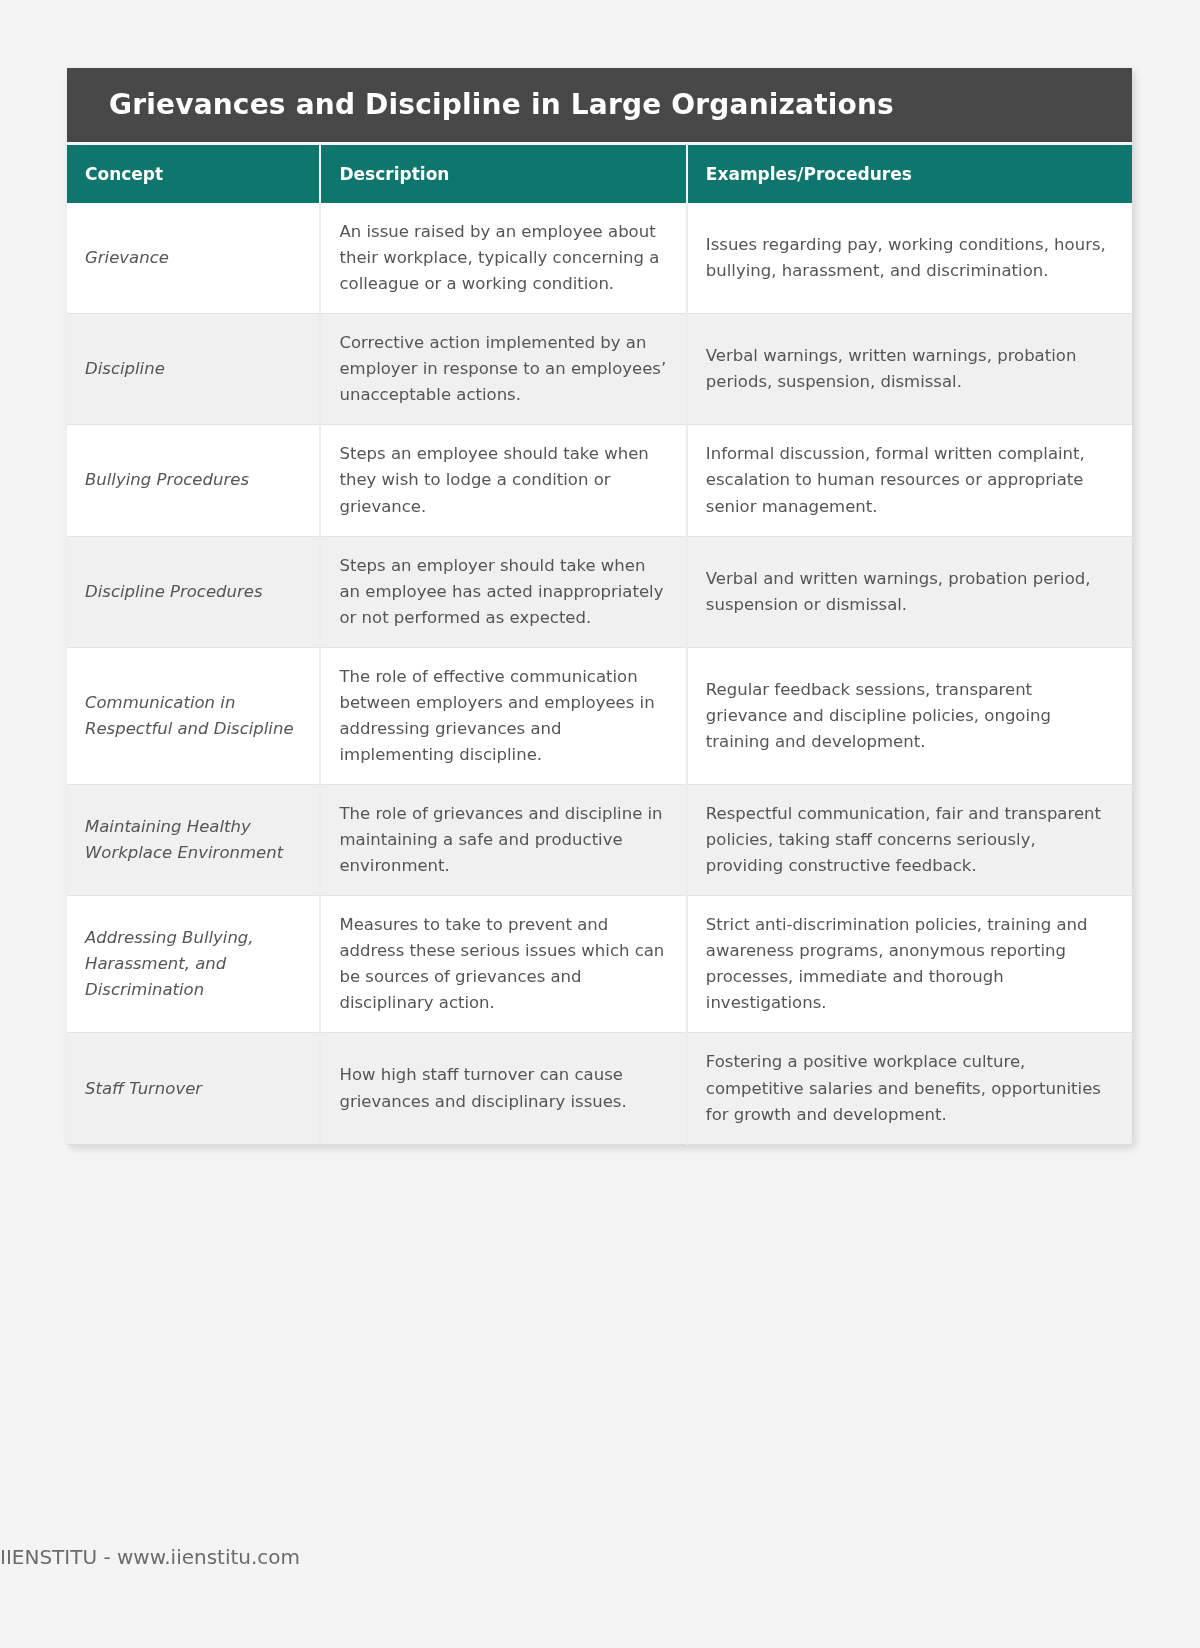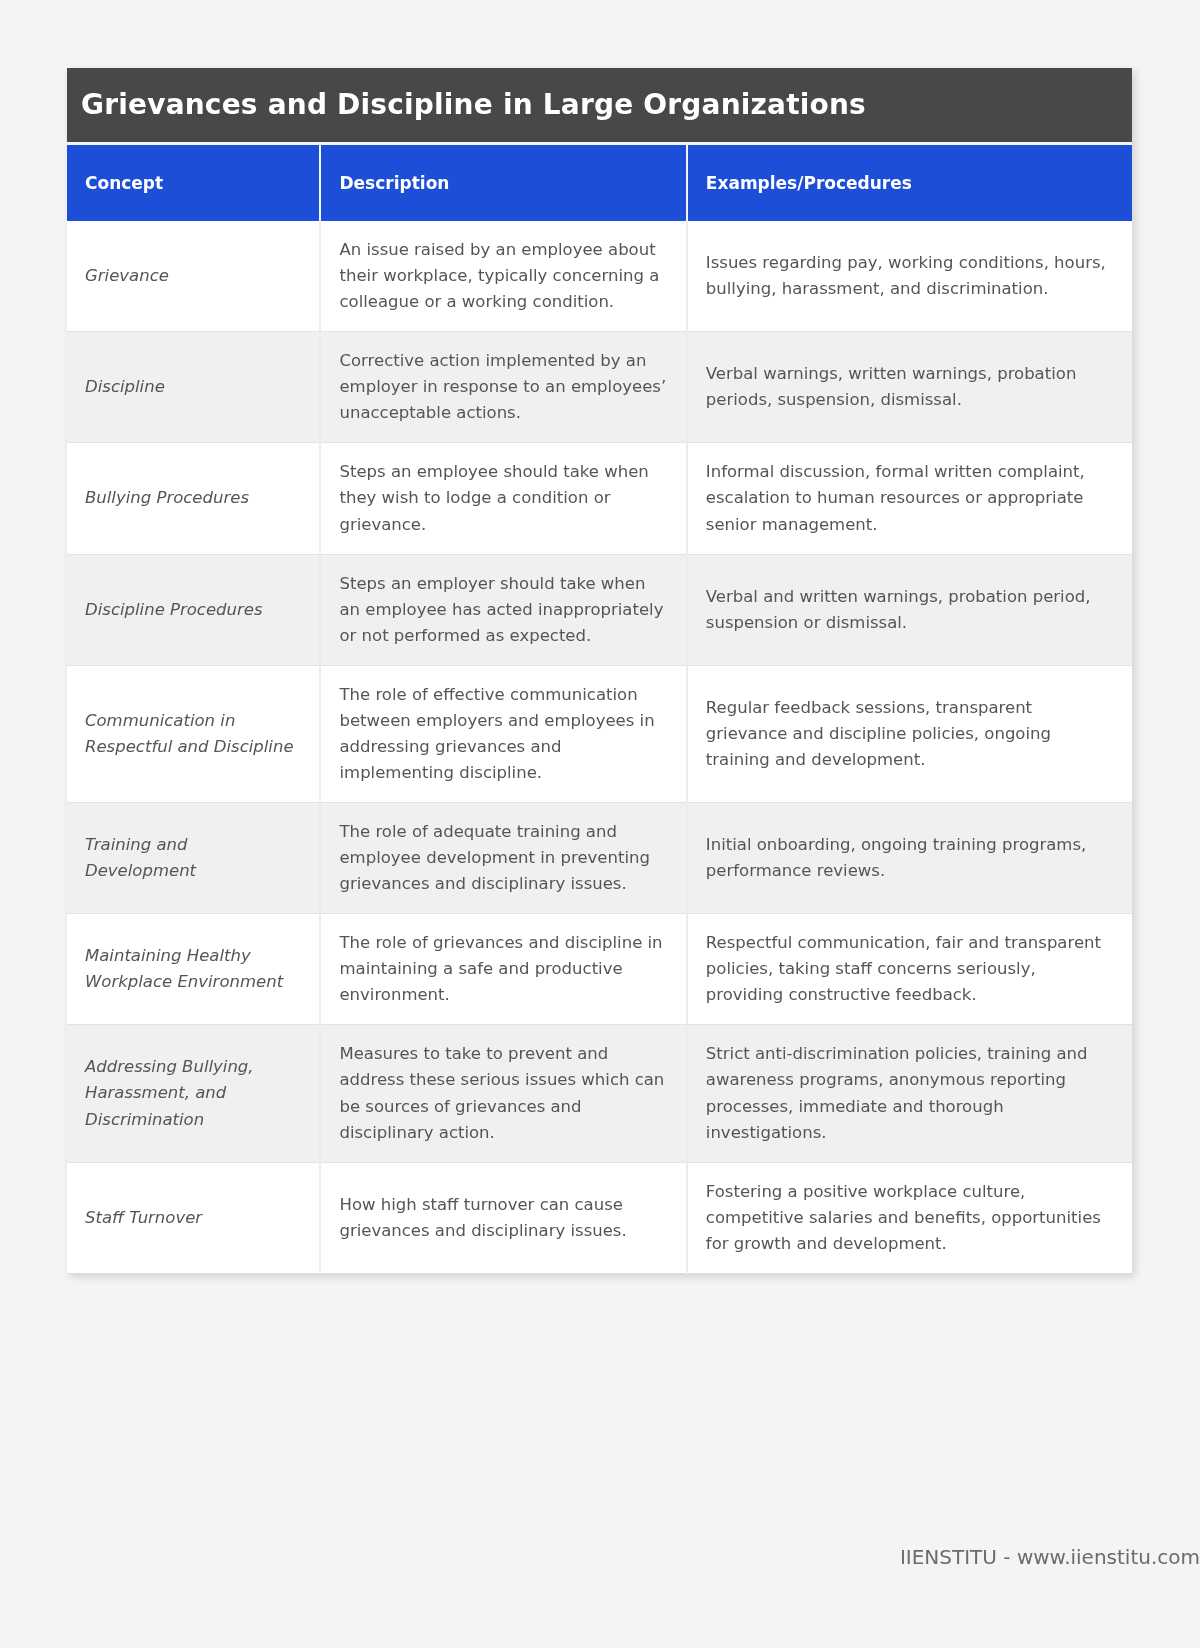--- a/index.html
+++ b/index.html
@@ -18,39 +18,39 @@
     left: 67px;
     top: 68px;
     width: 1065px;
     box-shadow: 3px 3px 8px rgba(0,0,0,0.14);
   }
   .title-bar {
     background: #484848;
     color: #ffffff;
     font-size: 28px;
     font-weight: 700;
-    padding: 20px 26px 21px 14px;
+    padding: 20px 26px 21px 42px;
     border-bottom: 3px solid #f4f4f4;
     letter-spacing: 0.2px;
   }
   table.concept-table {
     width: 100%;
     border-collapse: collapse;
     table-layout: fixed;
   }
   col.c1 { width: 23.8%; }
   col.c2 { width: 34.4%; }
   col.c3 { width: 41.8%; }
   thead th {
-    background: #1d4ed8;
+    background: #0f766e;
     color: #ffffff;
     font-size: 17px;
     font-weight: 700;
     text-align: left;
-    padding: 28px 18px;
+    padding: 19px 18px;
     border-left: 2px solid #f4f4f4;
   }
   thead th:first-child { border-left: none; }
   tbody td {
     font-size: 16.5px;
     color: #555555;
     line-height: 1.58;
     vertical-align: middle;
     text-align: left;
     padding: 16px 18px;
@@ -60,21 +60,21 @@
   }
   tbody td:first-child { border-left: none; font-style: italic; }
   tbody tr:first-child td { border-top: none; }
   tbody tr:nth-child(even) td { background: #f0f0f0; }
   tbody tr:last-child td { border-bottom: 1px solid #dcdcdc; }
   .footer-credit {
     position: absolute;
     left: 0;
     top: 1545px;
     width: 100%;
-    text-align: right;
+    text-align: left;
     font-size: 20px;
     color: #6b6b6b;
   }
 </style>
 </head>
 <body>
 
 <div class="sheet">
   <div class="title-bar">Grievances and Discipline in Large Organizations</div>
   <table class="concept-table">
@@ -110,25 +110,20 @@
         <td>Discipline Procedures</td>
         <td>Steps an employer should take when an employee has acted inappropriately or not performed as expected.</td>
         <td>Verbal and written warnings, probation period, suspension or dismissal.</td>
       </tr>
       <tr>
         <td>Communication in Respectful and Discipline</td>
         <td>The role of effective communication between employers and employees in addressing grievances and implementing discipline.</td>
         <td>Regular feedback sessions, transparent grievance and discipline policies, ongoing training and development.</td>
       </tr>
       <tr>
-        <td>Training and Development</td>
-        <td>The role of adequate training and employee development in preventing grievances and disciplinary issues.</td>
-        <td>Initial onboarding, ongoing training programs, performance reviews.</td>
-      </tr>
-      <tr>
         <td>Maintaining Healthy Workplace Environment</td>
         <td>The role of grievances and discipline in maintaining a safe and productive environment.</td>
         <td>Respectful communication, fair and transparent policies, taking staff concerns seriously, providing constructive feedback.</td>
       </tr>
       <tr>
         <td>Addressing Bullying, Harassment, and Discrimination</td>
         <td>Measures to take to prevent and address these serious issues which can be sources of grievances and disciplinary action.</td>
         <td>Strict anti-discrimination policies, training and awareness programs, anonymous reporting processes, immediate and thorough investigations.</td>
       </tr>
       <tr>

